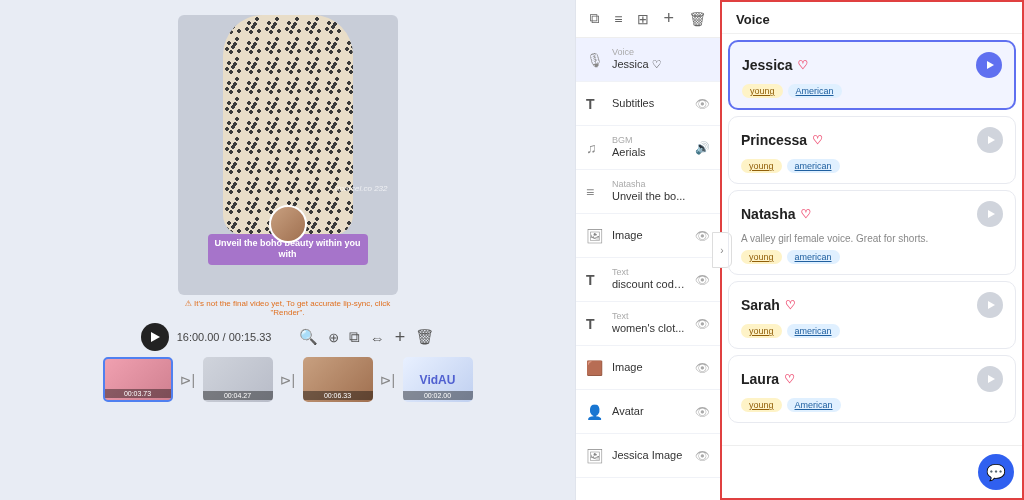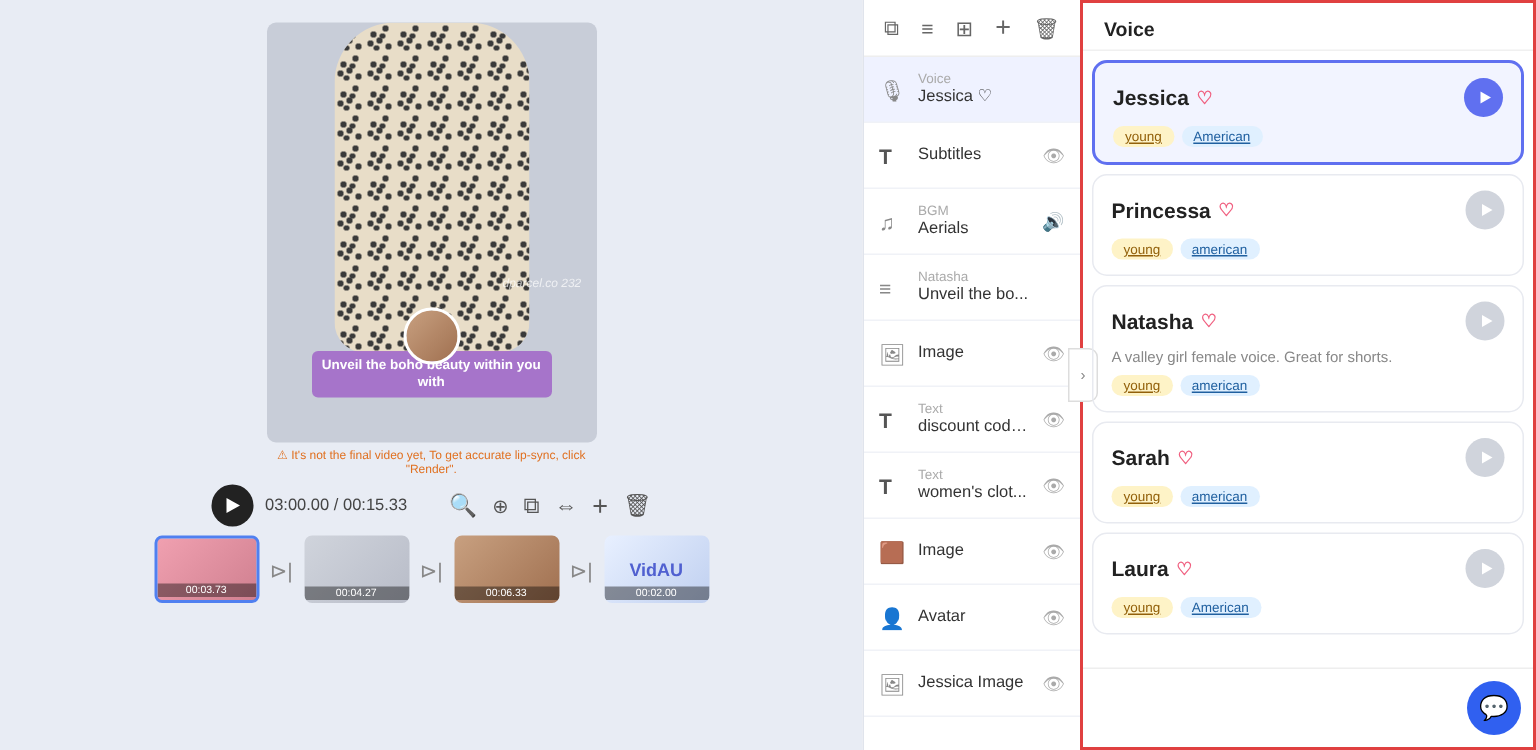--- a/index.html
+++ b/index.html
@@ -437,21 +437,21 @@
       <div class="dress-pattern"></div>
     </div>
     <div class="video-avatar"></div>
     <div class="video-watermark">dparcel.co 232</div>
     <div class="video-caption">Unveil the boho beauty within you with</div>
   </div>
   <div class="video-warning">⚠ It's not the final video yet, To get accurate lip-sync, click "Render".</div>
 
   <div class="video-controls">
     <div class="play-btn"></div>
-    <span class="time-display">03:00.00 / 00:15.33</span>
+    <span class="time-display">16:00.00 / 00:15.33</span>
     <div class="control-icons">
       <span class="ctrl-icon">🔍</span>
       <span class="ctrl-icon" style="font-size:13px;">⊕</span>
       <span class="ctrl-icon">⧉</span>
       <span class="ctrl-icon">⇔</span>
       <span class="ctrl-icon" style="font-size:18px; font-weight:300;">+</span>
       <span class="ctrl-icon">🗑</span>
     </div>
   </div>
 

